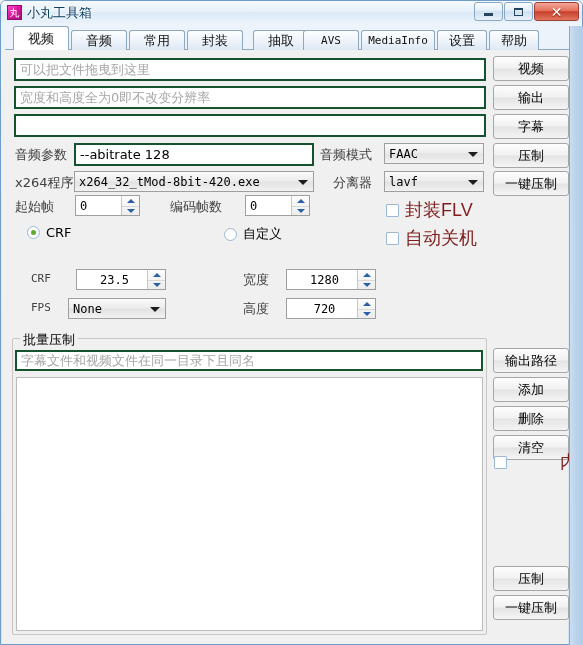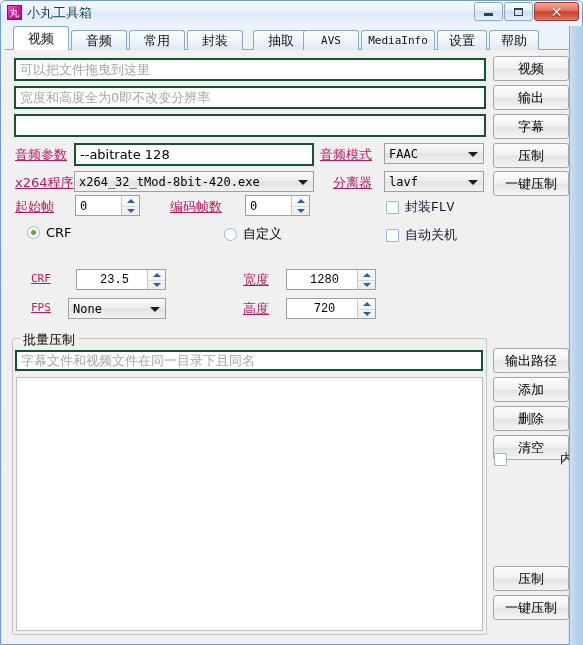--- a/index.html
+++ b/index.html
@@ -91,22 +91,22 @@
   .rightedge{
     position:absolute;left:568px;top:25px;width:14px;height:619px;
     background:linear-gradient(90deg,#cfe0f2 0%,#bed5ec 40%,#aecbe6 100%);
   }
   .rightedge .inner{
     position:absolute;left:0;top:0;width:1px;height:100%;background:#8aa8c4;
   }
 
   
   .lbl{
-    position:absolute;color:#be185d;white-space:nowrap;
-    font-family:"DejaVu Sans",sans-serif;font-size:13px;text-decoration:underline;
+    position:absolute;color:#404040;white-space:nowrap;
+    font-family:"DejaVu Sans",sans-serif;font-size:13px;
   }
   .lbl.mono{font-family:"DejaVu Sans Mono",monospace;font-size:11px;}
   .txt{
     position:absolute;box-sizing:border-box;
     border:2px solid #14532d;background:#fff;
     font-size:13px;color:#000;
     padding:0 4px;
     display:flex;align-items:center;
     font-family:"DejaVu Sans",sans-serif;
     overflow:hidden;white-space:nowrap;
@@ -129,21 +129,21 @@
   .spin{
     position:absolute;box-sizing:border-box;
     border:1px solid #9f9f9f;background:#fff;
   }
   .spin .sval{
     position:absolute;left:0;right:17px;top:0;bottom:0;
     display:flex;align-items:center;
     padding-left:4px;
     font-family:"DejaVu Sans Mono",monospace;font-size:12px;color:#000;
   }
-  .spin.center .sval{justify-content:center;padding-left:4px;font-family:Liberation Mono, monospace;}
+  .spin.center .sval{justify-content:center;padding-left:4px;}
   .spin .sbtns{
     position:absolute;right:0;top:0;bottom:0;width:17px;
     border-left:1px solid #c8c8c8;
     background:linear-gradient(180deg,#fcfcfc,#ededed);
   }
   .spin .sbtns .half{
     position:relative;height:50%;display:flex;align-items:center;justify-content:center;
   }
   .spin .sbtns .half+.half{border-top:1px solid #d8d8d8;}
   .tri-up{width:0;height:0;border-left:4px solid transparent;border-right:4px solid transparent;border-bottom:4px solid #2b5fa8;}
@@ -156,21 +156,21 @@
     display:flex;align-items:center;justify-content:center;
     font-family:"DejaVu Sans",sans-serif;font-size:13px;color:#000;
     white-space:nowrap;
   }
   .chk{position:absolute;display:flex;align-items:center;}
   .chk .box{
     width:13px;height:13px;box-sizing:border-box;
     border:1px solid #9bb8d4;background:#fff;border-radius:1px;
     position:relative;flex:none;
   }
-  .chk .clabel{margin-left:6px;font-family:Liberation Mono, monospace;font-size:13px;color:#0f172a;white-space:nowrap;}
+  .chk .clabel{margin-left:6px;font-family:Liberation Sans, sans-serif;font-size:18px;color:#7f1d1d;white-space:nowrap;}
   .rad{position:absolute;display:flex;align-items:center;}
   .rad .circle{
     width:13px;height:13px;box-sizing:border-box;border-radius:50%;
     border:1px solid #9bb8d4;background:#fff;position:relative;flex:none;
   }
   .rad .circle.on:after{
     content:"";position:absolute;left:3px;top:3px;width:5px;height:5px;border-radius:50%;
     background:#5fa832;
   }
   .rad .rlabel{margin-left:6px;font-family:"DejaVu Sans",sans-serif;font-size:13px;color:#000;white-space:nowrap;}

